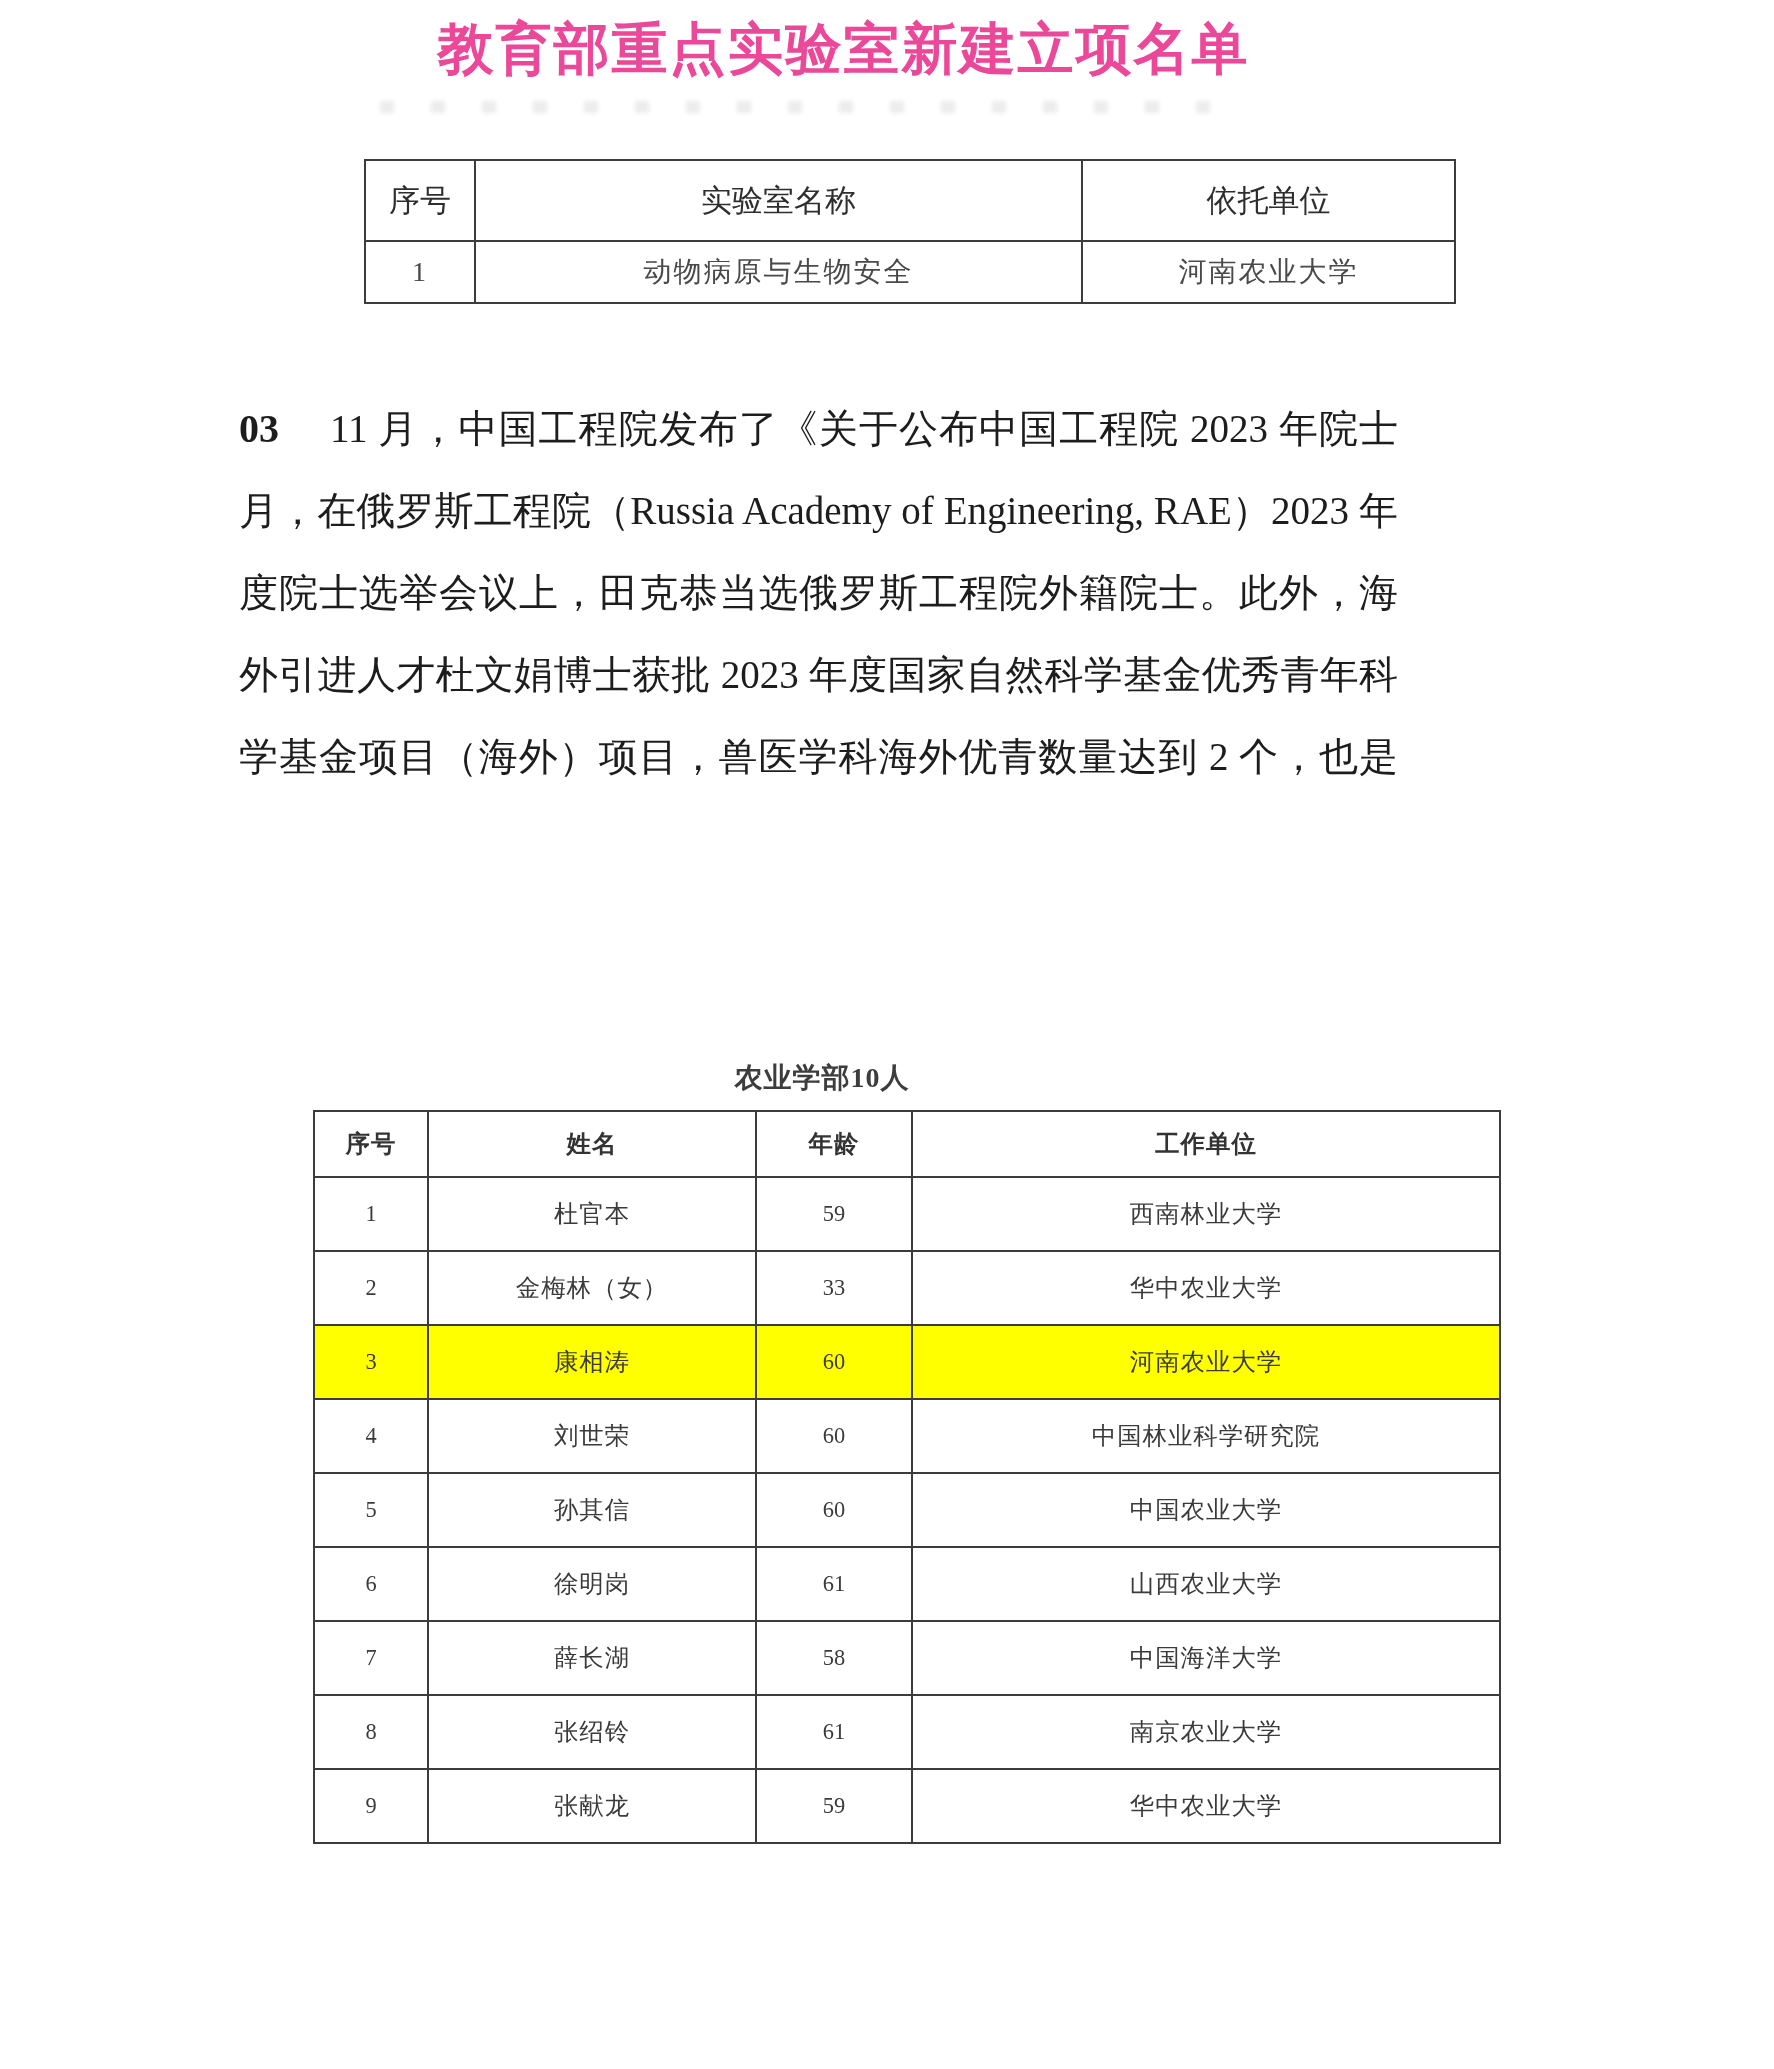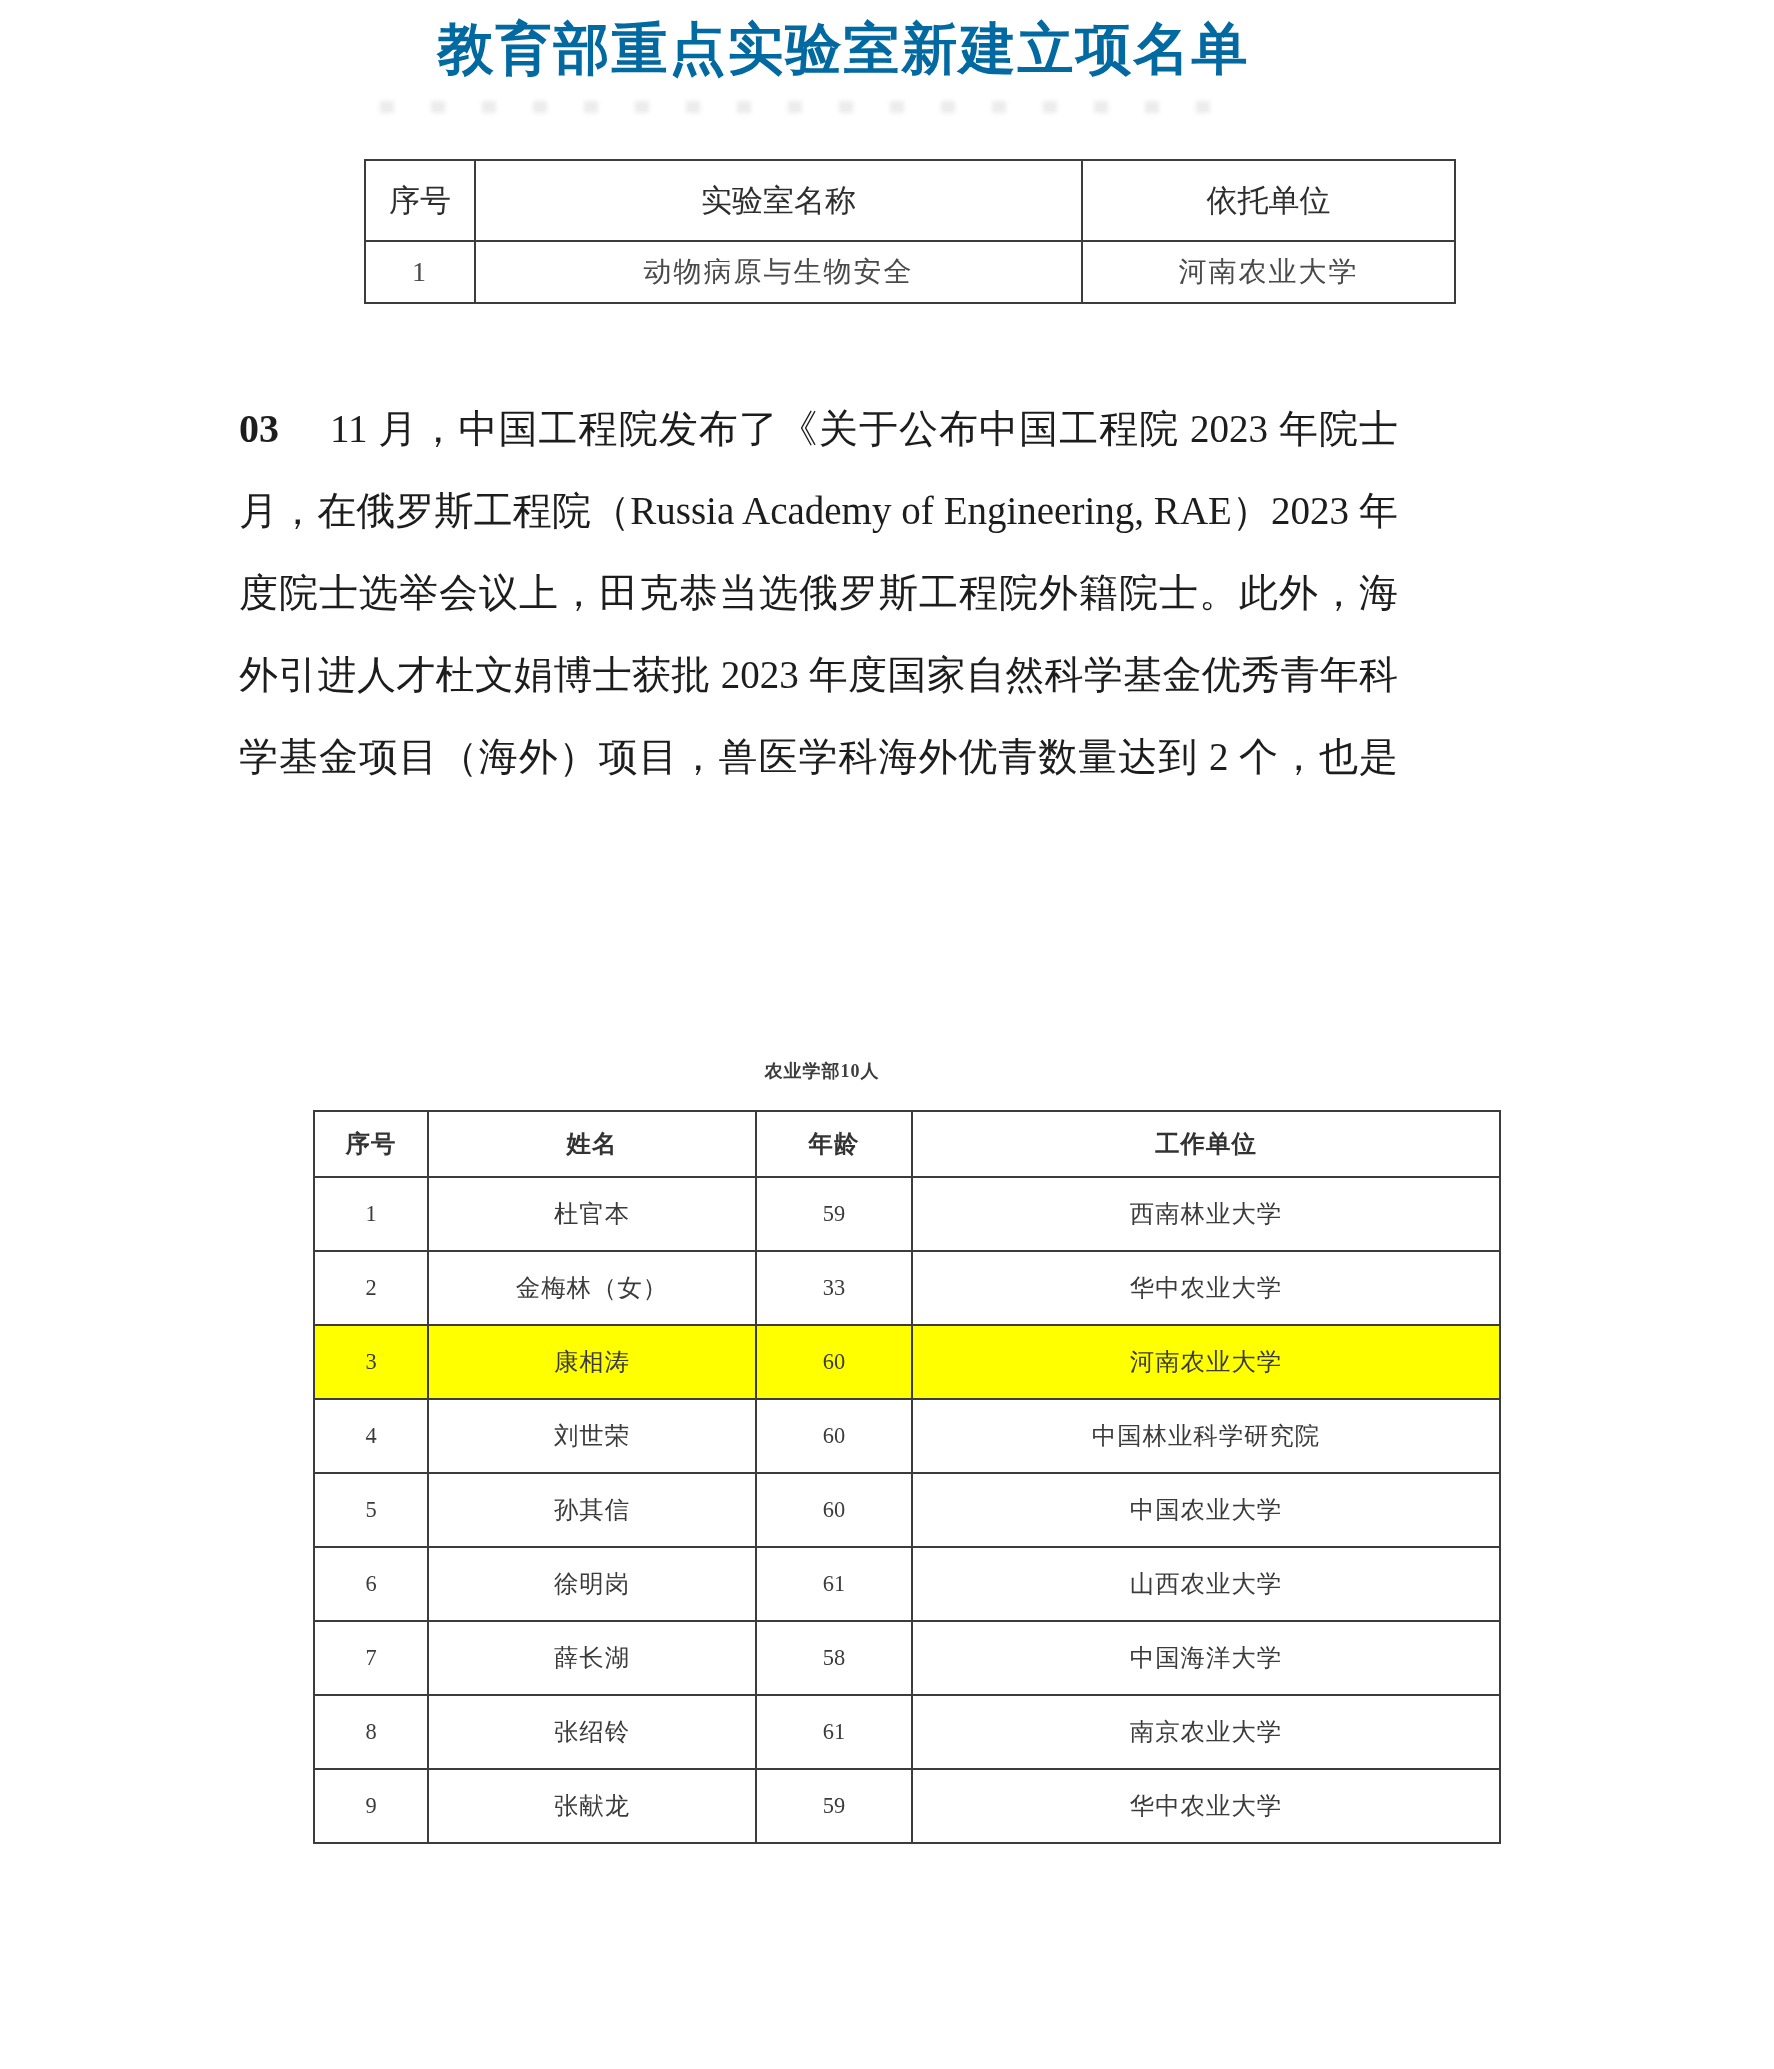--- a/index.html
+++ b/index.html
@@ -15,21 +15,21 @@
 
   
   .doc-title {
     position: absolute;
     top: 11.7px; left: 0; width: 1687px;
     text-align: center;
     font-family: "Liberation Sans", sans-serif;
     font-weight: bold;
     font-size: 56px;
     letter-spacing: 2px;
-    color: #0369a1;
+    color: #ec4899;
   }
   
   .smudge {
     position: absolute;
     top: 101px; left: 380px; width: 858px; height: 11.7px;
     background: repeating-linear-gradient(90deg,
       rgba(60,60,60,0.18) 0 13.7px, rgba(0,0,0,0) 13.7px 51px);
     filter: blur(2px);
     opacity: 0.55;
   }
@@ -64,21 +64,21 @@
     text-align: justify; text-align-last: justify;
     white-space: nowrap;
   }
   .intro .line.last { text-align-last: left; }
   .intro .para-no { font-weight: bold; margin-right: 51px; font-size: 40px; margin-top: 26px; }
 
   
   .tbl-caption {
     position: absolute; top: 1059px; left: 0; width: 1644px;
     text-align: center;
-    font-weight: bold; font-size: 18px; color: #3d3d3d;
+    font-weight: bold; font-size: 28px; color: #3d3d3d;
     letter-spacing: 1px;
   }
 
   
   .acad-table {
     position: absolute; left: 293px; top: 1110px; width: 1186px;
     border: 2.9px solid #383838;
   }
   .acad-table th, .acad-table td {
     border: 2px solid #3c3c3c;

